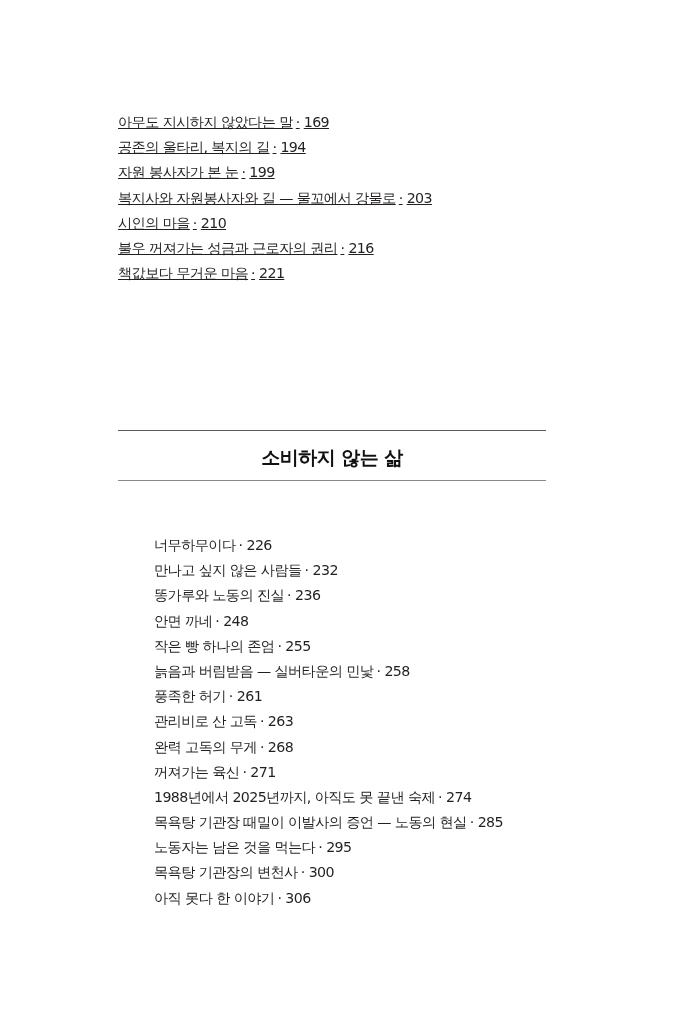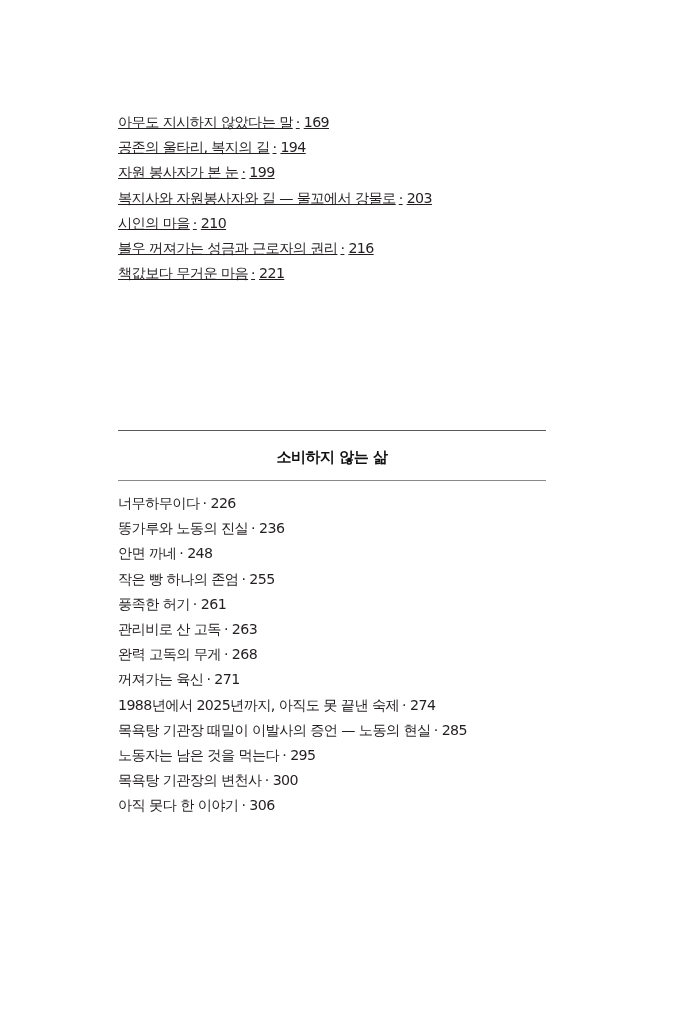--- a/index.html
+++ b/index.html
@@ -26,37 +26,37 @@
       height: 25.2px;
       line-height: 25.2px;
       font-size: 14.2px;
       letter-spacing: -0.6px;
       white-space: nowrap;
     }
     .toc-list .sep {
       margin: 0 4px 0 3px;
     }
     #list-top { top: 110px; text-decoration: underline; }
-    #list-bottom { top: 491px; }
+    #list-bottom { top: 533px; margin-left: 36px; }
     .section-rule {
       position: absolute;
       left: 118px;
       width: 428px;
       height: 0;
       border-top: 1.3px solid #5a5a5a;
     }
     #rule-top { top: 430px; }
     #rule-bottom { top: 480px; border-top-color: #8a8a8a; }
     .section-title {
       position: absolute;
       left: 118px;
       width: 428px;
       top: 442px;
       text-align: center;
-      font-size: 15px;
+      font-size: 19px;
       font-weight: bold;
       letter-spacing: -0.5px;
       line-height: 30px;
       color: #111111;
       margin: 0;
     }
   </style>
 </head>
 <body>
 
@@ -69,23 +69,25 @@
   <li><span>불우 꺼져가는 성금과 근로자의 권리</span><span class="sep">·</span><span>216</span></li>
   <li><span>책값보다 무거운 마음</span><span class="sep">·</span><span>221</span></li>
 </ul>
 
 <div class="section-rule" id="rule-top"></div>
 <h2 class="section-title">소비하지 않는 삶</h2>
 <div class="section-rule" id="rule-bottom"></div>
 
 <ul class="toc-list" id="list-bottom">
   <li><span>너무하무이다</span><span class="sep">·</span><span>226</span></li>
+  <li><span>만나고 싶지 않은 사람들</span><span class="sep">·</span><span>232</span></li>
   <li><span>똥가루와 노동의 진실</span><span class="sep">·</span><span>236</span></li>
   <li><span>안면 까네</span><span class="sep">·</span><span>248</span></li>
   <li><span>작은 빵 하나의 존엄</span><span class="sep">·</span><span>255</span></li>
+  <li><span>늙음과 버림받음 — 실버타운의 민낯</span><span class="sep">·</span><span>258</span></li>
   <li><span>풍족한 허기</span><span class="sep">·</span><span>261</span></li>
   <li><span>관리비로 산 고독</span><span class="sep">·</span><span>263</span></li>
   <li><span>완력 고독의 무게</span><span class="sep">·</span><span>268</span></li>
   <li><span>꺼져가는 육신</span><span class="sep">·</span><span>271</span></li>
   <li><span>1988년에서 2025년까지, 아직도 못 끝낸 숙제</span><span class="sep">·</span><span>274</span></li>
   <li><span>목욕탕 기관장 때밀이 이발사의 증언 — 노동의 현실</span><span class="sep">·</span><span>285</span></li>
   <li><span>노동자는 남은 것을 먹는다</span><span class="sep">·</span><span>295</span></li>
   <li><span>목욕탕 기관장의 변천사</span><span class="sep">·</span><span>300</span></li>
   <li><span>아직 못다 한 이야기</span><span class="sep">·</span><span>306</span></li>
 </ul>

